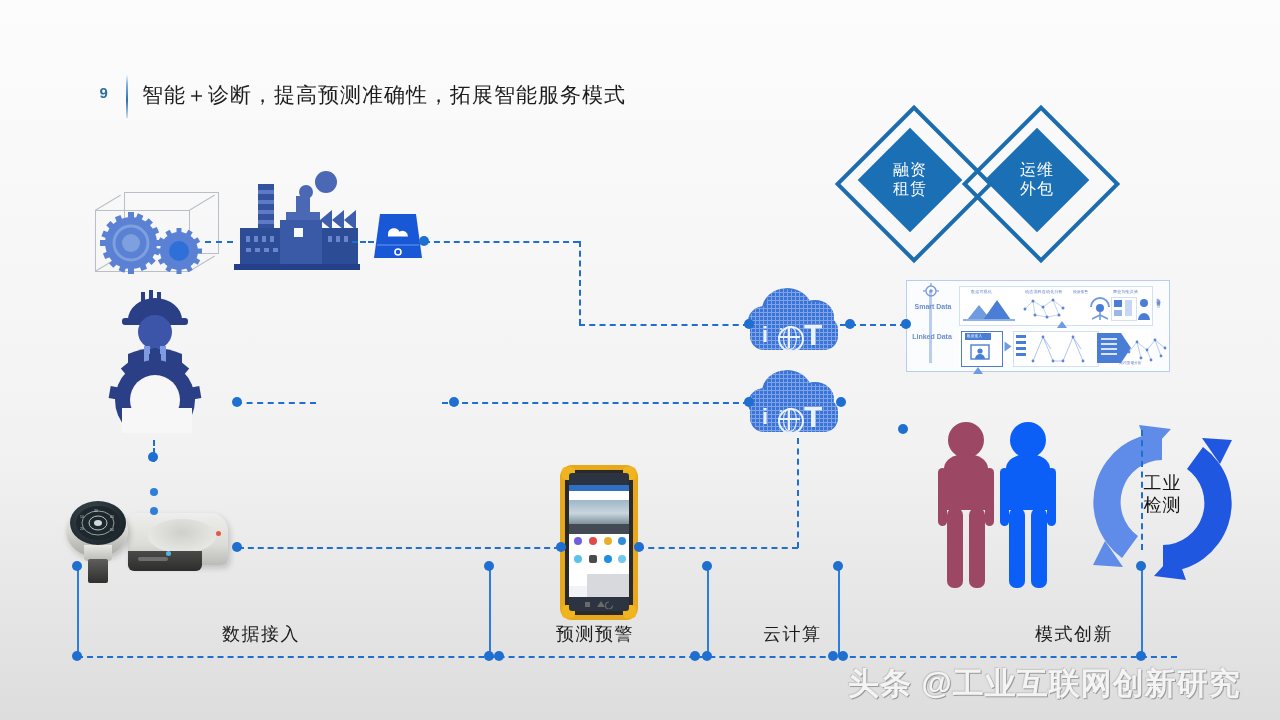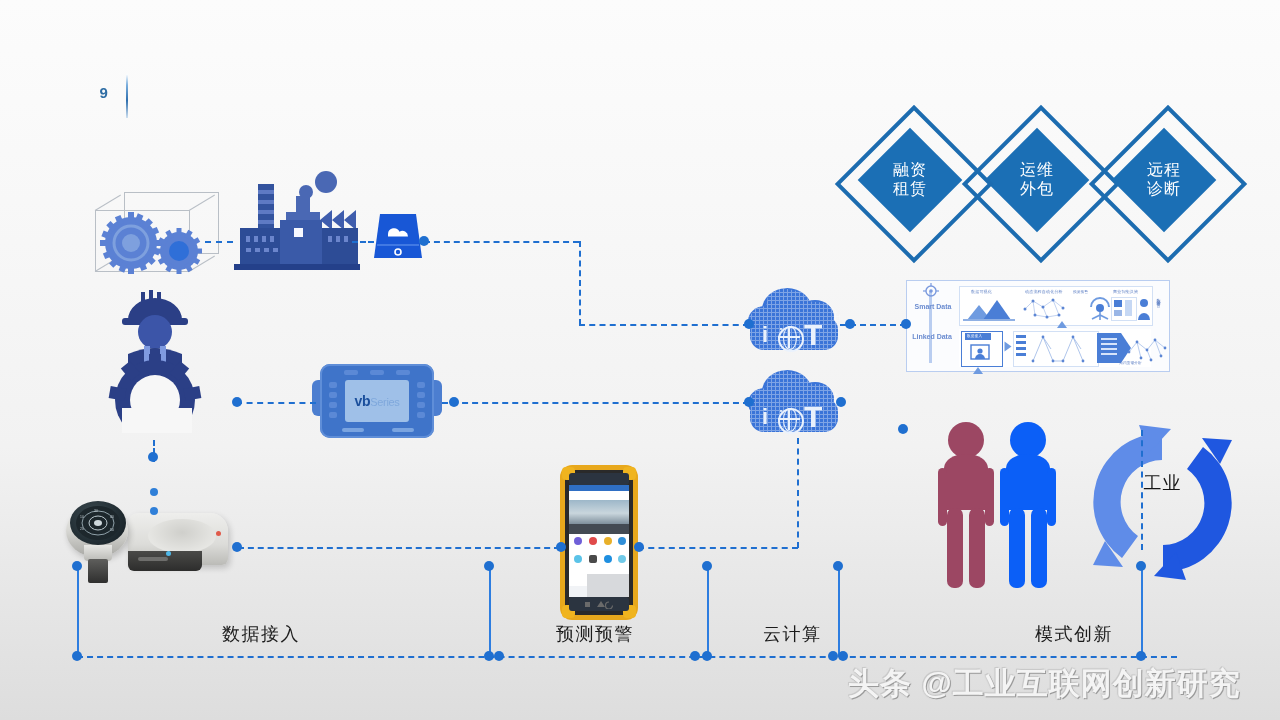--- a/index.html
+++ b/index.html
@@ -113,44 +113,37 @@
     text-shadow:1px 1px 0 #9a9a9a,-1px -1px 0 #c9c9c9,0 0 2px rgba(0,0,0,.25);}
 </style>
 </head>
 <body>
 
 <div class="stage">
 
   <div class="header">
     <div class="pagenum">9</div>
     <div class="hdr-div"></div>
+    <div class="hdr-title">智能＋诊断，提高预测准确性，拓展智能服务模式</div>
   </div>
 
   <div class="dia-wrap" style="left:962px;top:105px;">
     <div class="dia-outer"></div>
     <div class="dia-inner"></div>
     <div class="dia-txt">
       <span>运维</span>
       <span>外包</span>
     </div>
   </div>
   <div class="dia-wrap" style="left:835px;top:105px;">
     <div class="dia-outer"></div>
     <div class="dia-inner"></div>
     <div class="dia-txt">
       <span>融资</span>
       <span>租赁</span>
-    </div>
-  </div>
-  <div class="dia-wrap" style="left:1089px;top:105px;">
-    <div class="dia-outer"></div>
-    <div class="dia-inner"></div>
-    <div class="dia-txt">
-      <span>远程</span>
-      <span>诊断</span>
     </div>
   </div>
 
   <div class="wirebox" style="left:95px;top:192px;width:125px;height:80px;">
     <span style="left:0;top:18px;width:95px;height:1px;"></span>
     <span style="left:0;top:79px;width:95px;height:1px;"></span>
     <span style="left:0;top:18px;width:1px;height:61px;"></span>
     <span style="left:94px;top:18px;width:1px;height:61px;"></span>
     <span style="left:29px;top:0;width:95px;height:1px;"></span>
     <span style="left:29px;top:61px;width:95px;height:1px;"></span>
@@ -262,41 +255,20 @@
       <rect x="57" y="66" width="12" height="16"></rect>
       <rect x="57" y="66" width="12" height="16" transform="rotate(40 63 112)"></rect>
       <rect x="57" y="66" width="12" height="16" transform="rotate(80 63 112)"></rect>
       <rect x="57" y="66" width="12" height="16" transform="rotate(-40 63 112)"></rect>
       <rect x="57" y="66" width="12" height="16" transform="rotate(-80 63 112)"></rect>
     </g>
     <circle cx="63" cy="112" r="25" fill="#f7f7f7"></circle>
     <rect x="30" y="120" width="70" height="26" fill="#f7f7f7"></rect>
   </svg>
 
-  <div class="abs" style="left:312px;top:364px;width:130px;height:74px;">
-    <div class="vb-ear" style="left:0;top:16px;width:16px;height:36px;"></div>
-    <div class="vb-ear" style="left:114px;top:16px;width:16px;height:36px;"></div>
-    <div class="vb-body" style="left:8px;top:0;width:114px;height:74px;"></div>
-    <div class="vb-btn" style="left:32px;top:6px;width:14px;height:5px;"></div>
-    <div class="vb-btn" style="left:58px;top:6px;width:14px;height:5px;"></div>
-    <div class="vb-btn" style="left:84px;top:6px;width:14px;height:5px;"></div>
-    <div class="vb-btn" style="left:17px;top:18px;width:8px;height:6px;"></div>
-    <div class="vb-btn" style="left:17px;top:28px;width:8px;height:6px;"></div>
-    <div class="vb-btn" style="left:17px;top:38px;width:8px;height:6px;"></div>
-    <div class="vb-btn" style="left:17px;top:48px;width:8px;height:6px;"></div>
-    <div class="vb-btn" style="left:105px;top:18px;width:8px;height:6px;"></div>
-    <div class="vb-btn" style="left:105px;top:28px;width:8px;height:6px;"></div>
-    <div class="vb-btn" style="left:105px;top:38px;width:8px;height:6px;"></div>
-    <div class="vb-btn" style="left:105px;top:48px;width:8px;height:6px;"></div>
-    <div class="vb-screen" style="left:33px;top:16px;width:64px;height:42px;">
-      <div class="vb-txt"><span>vb</span><em>Series</em></div>
-    </div>
-    <div class="vb-btn" style="left:30px;top:64px;width:22px;height:4px;background:#7aa4e0;"></div>
-    <div class="vb-btn" style="left:80px;top:64px;width:22px;height:4px;background:#7aa4e0;"></div>
-  </div>
 
   <div class="cloud" style="left:748px;top:288px;width:92px;height:68px;">
     <div class="puff" style="left:14px;top:0;width:50px;height:44px;"></div>
     <div class="puff" style="left:48px;top:12px;width:38px;height:34px;"></div>
     <div class="puff" style="left:0;top:18px;width:34px;height:30px;"></div>
     <div class="base" style="left:2px;top:28px;width:88px;height:34px;"></div>
     <div class="mesh" style="clip-path:polygon(2% 52%,0 45%,8% 30%,20% 26%,22% 8%,38% 0,58% 6%,68% 20%,86% 22%,100% 40%,98% 74%,88% 92%,14% 92%,2% 76%);"></div>
     <div class="iot-lbl" style="left:14px;top:34px;font-size:22px;">i</div>
     <div class="globe" style="left:30px;top:38px;width:22px;height:22px;">
       <span style="position:absolute;left:8px;top:-2px;width:2px;height:22px;background:#eaf2fd;"></span>
@@ -520,20 +492,21 @@
     <svg width="175" height="175" viewBox="0 0 175 175">
       <path d="M87 18 a69 69 0 0 0 -40 125 l16 -22 a42 42 0 0 1 24 -76 z" fill="#5f8ce8"></path>
       <path d="M64 10 l32 4 l-22 24 z" fill="#5f8ce8"></path>
       <path d="M30 126 l18 26 l-30 -2 z" fill="#5f8ce8"></path>
       <path d="M88 157 a69 69 0 0 0 40 -125 l-16 22 a42 42 0 0 1 -24 76 z" fill="#1f57e0"></path>
       <path d="M111 165 l-32 -4 l22 -24 z" fill="#1f57e0"></path>
       <path d="M145 49 l-18 -26 l30 2 z" fill="#1f57e0"></path>
     </svg>
     <div class="cyc-txt" style="left:0;top:58px;width:175px;">
       <div>工业</div>
+      <div>检测</div>
     </div>
   </div>
 
   <div class="dotline-h" style="left:424px;top:241px;width:155px;"></div>
   <div class="dotline-v" style="left:579px;top:241px;height:84px;"></div>
   <div class="dotline-h" style="left:579px;top:324px;width:170px;"></div>
   <div class="dot" style="left:419px;top:236px;"></div>
   <div class="dot" style="left:744px;top:319px;"></div>
 
   <div class="dotline-h" style="left:205px;top:241px;width:28px;"></div>

